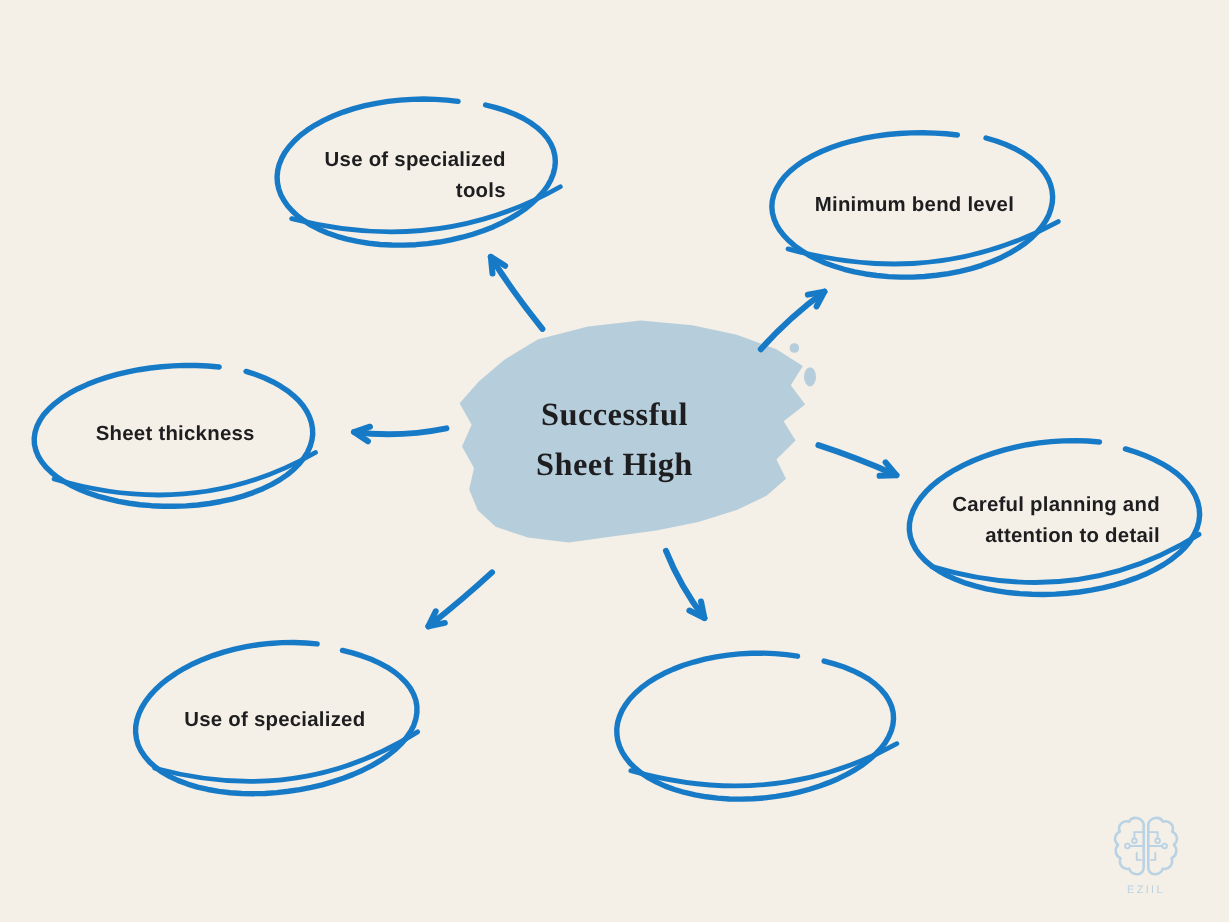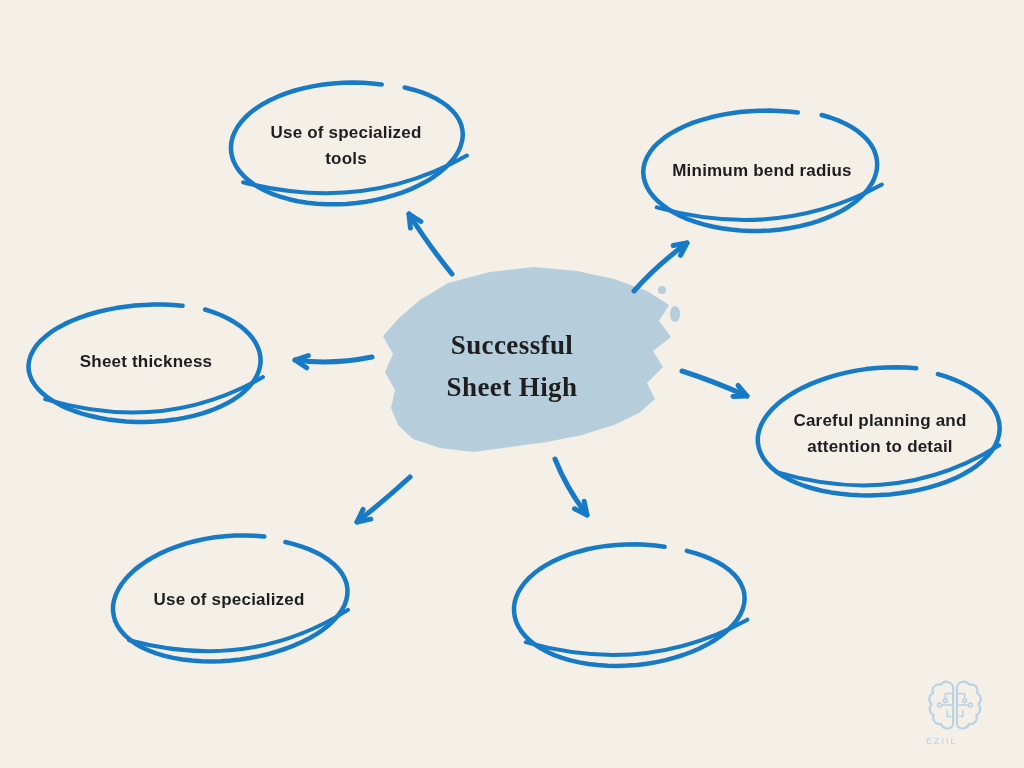--- a/index.html
+++ b/index.html
@@ -13,31 +13,31 @@
   }
   svg.layer{position:absolute;left:0;top:0;width:1024px;height:768px;}
   .center-title{
     position:absolute;left:512px;top:366px;transform:translate(-50%,-50%);
     text-align:center;color:#1e1e20;font-weight:800;font-size:27px;
     line-height:42px;letter-spacing:.4px;white-space:nowrap;z-index:3;
   }
   .center-title .tl{display:block;font-family:Liberation Serif, serif;}
   .node-label{
     position:absolute;transform:translate(-50%,-50%);
-    text-align:center;color:#1e1e20;font-weight:700;font-size:17px;
+    text-align:right;color:#1e1e20;font-weight:700;font-size:17px;
     line-height:26px;letter-spacing:.2px;white-space:nowrap;z-index:3;
   }
   .node-label .ln{display:block;}
   .logo{
     position:absolute;left:926px;top:676px;width:58px;height:76px;z-index:2;
     text-align:center;
   }
   .logo-text{
     position:absolute;left:0;top:60px;width:58px;
-    color:#b9d2e4;font-weight:400;font-size:9px;letter-spacing:2px;text-align:left;
+    color:#b9d2e4;font-weight:400;font-size:9px;letter-spacing:2px;text-align:center;
   }
 </style>
 </head>
 <body>
 
 <div class="stage">
 
   <svg class="layer" id="shapes" viewBox="0 0 1024 768" xmlns="http://www.w3.org/2000/svg">
       <path d="M420 300 L448 283 L490 272 L534 267 L577 271 L614 279 L647 291 L669 305 L659 321 L671 337 L653 351 L663 367 L647 383 L655 399 L639 413 L614 425 L582 435 L547 442 L510 447 L474 452 L440 448 L413 439 L398 425 L391 408 L395 390 L385 372 L393 354 L383 336 L399 318 Z" fill="#b6cedb"></path>
       <ellipse cx="675" cy="314" rx="5" ry="8" fill="#b6cedb"></ellipse>
@@ -72,21 +72,21 @@
     <span class="tl">Successful</span>
     <span class="tl">Sheet High</span>
   </div>
 
   <div class="node-label" style="left:346px;top:146px">
     <span class="ln">Use of specialized</span>
     <span class="ln">tools</span>
   </div>
 
   <div class="node-label" style="left:762px;top:171px">
-    <span class="ln">Minimum bend radius</span>
+    <span class="ln">Minimum bend level</span>
   </div>
 
   <div class="node-label" style="left:880px;top:434px">
     <span class="ln">Careful planning and</span>
     <span class="ln">attention to detail</span>
   </div>
 
   <div class="node-label" style="left:146px;top:362px">
     <span class="ln">Sheet thickness</span>
   </div>

